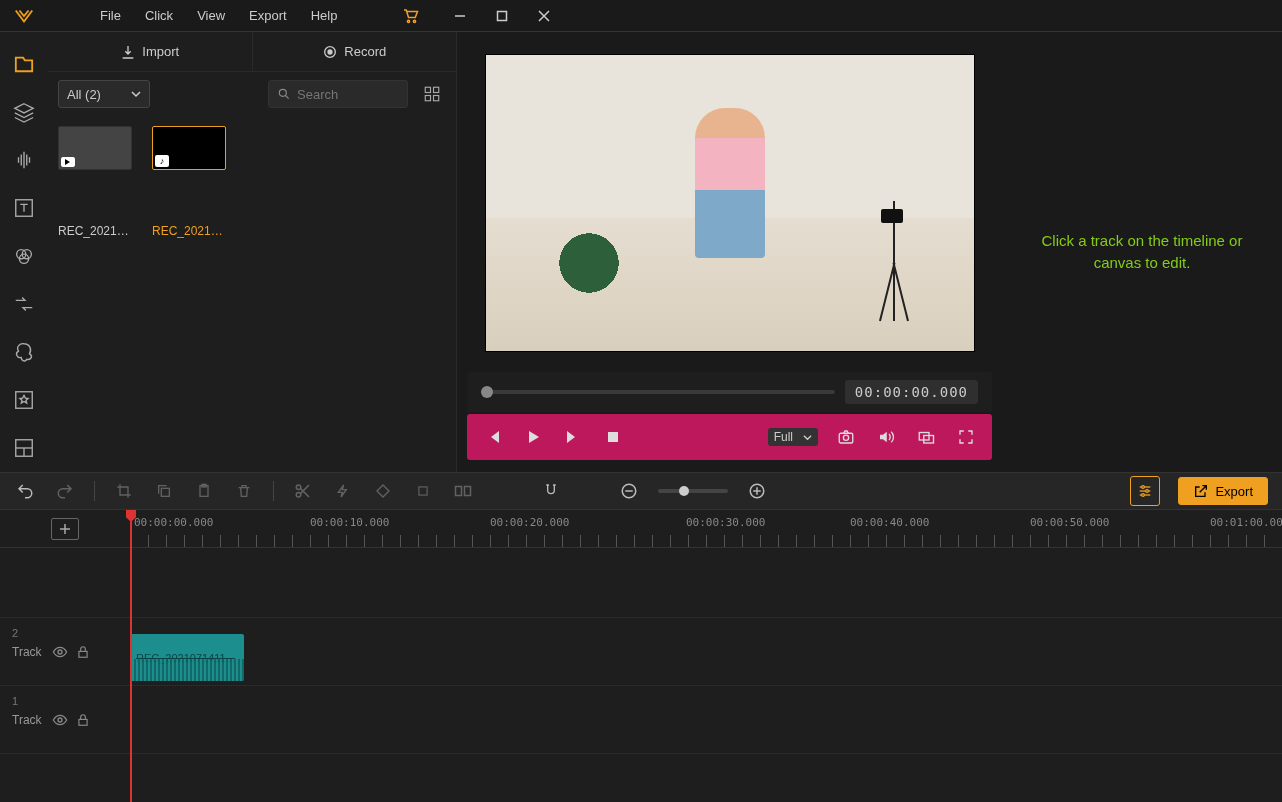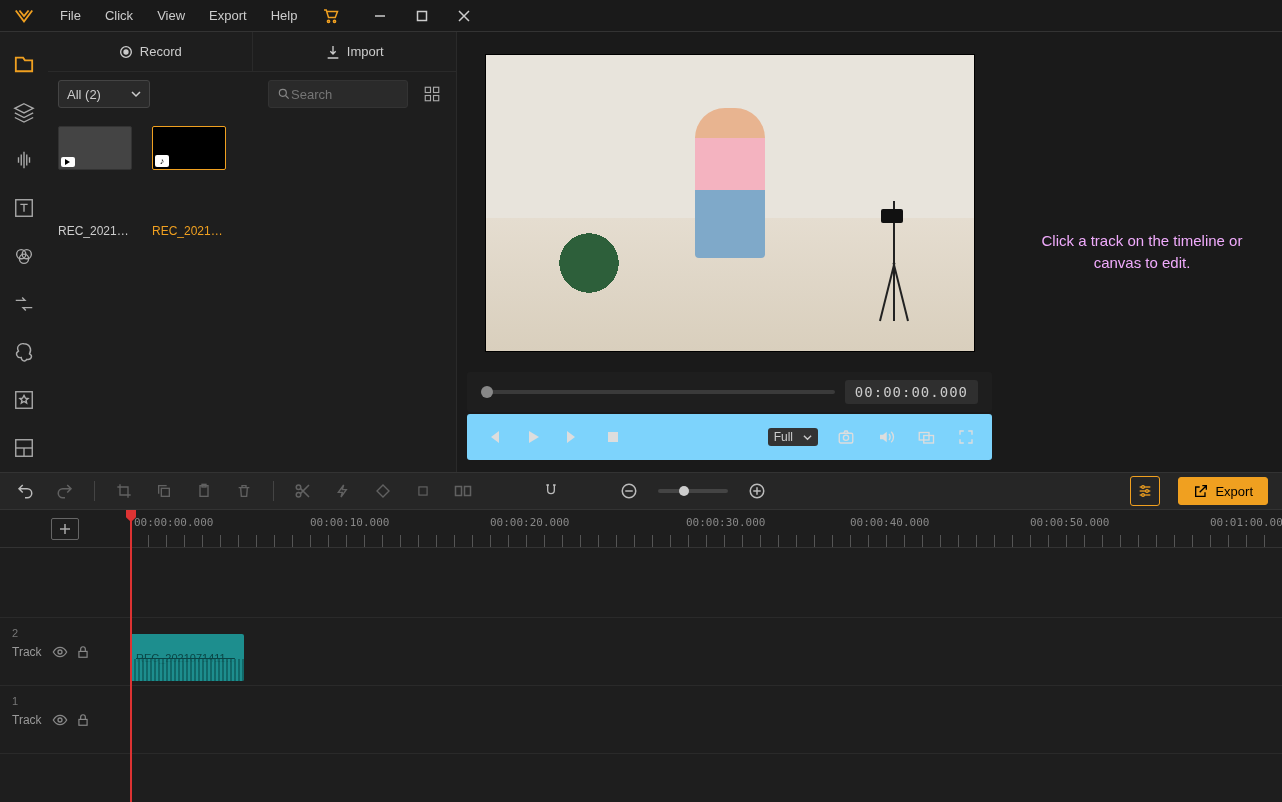--- a/index.html
+++ b/index.html
@@ -1,36 +1,36 @@
 <!DOCTYPE html>
 <html><head>
 <meta charset="utf-8">
 <style>
 * { margin:0; padding:0; box-sizing:border-box; font-family:"Segoe UI",Arial,sans-serif; user-select:none; }
 body { width:1282px; height:802px; background:#1e1e1e; color:#ccc; overflow:hidden; font-size:13px; }
-.titlebar { height:32px; background:#1a1a1a; display:flex; align-items:center; border-bottom:1px solid #333; }
+.titlebar { height:32px; background:#1a1a1a; display:flex; align-items:center; border-bottom:1px solid #333;gap:40px; }
 .logo { width:48px; height:32px; display:flex; align-items:center; justify-content:center; }
 .menu { display:flex; }
 .menu-item { padding:0 12px; height:32px; line-height:32px; color:#ccc; cursor:pointer; }
 .title { flex:1; text-align:center; color:#ddd; font-size:14px; }
 .winbtns { display:flex; align-items:center; }
 .winbtn { width:42px; height:32px; display:flex; align-items:center; justify-content:center; color:#aaa; cursor:pointer; }
 .cart { color:#f0a020; margin-right:8px; }
 .main { display:flex; height:440px; }
 .leftstrip { width:48px; background:#1e1e1e; display:flex; flex-direction:column; padding-top:8px; }
 .leftstrip .stripbtn { width:48px; height:50px; display:flex; align-items:center; justify-content:center; cursor:pointer; }
 .leftstrip .stripbtn.active { background:#1e1e1e; }
 .leftstrip .stripbtn.active svg { stroke:#f0a020; fill:none; }
 .centerpanel { flex:1; background:#1e1e1e; display:flex; flex-direction:column; border-right:1px solid #2a2a2a; }
 .ctr-top { height:40px; display:flex; align-items:center; border-bottom:1px solid #2a2a2a; }
 .ctr-top .tabbtn { flex:1; height:40px; display:flex; align-items:center; justify-content:center; gap:6px; color:#ccc; cursor:pointer; }
 .ctr-top .tabbtn + .tabbtn { border-left:1px solid #2a2a2a; }
 .ctr-row2 { height:44px; display:flex; align-items:center; padding:0 10px; gap:10px; }
 .dropdown { background:#2a2a2a; border:1px solid #444; height:28px; padding:0 8px; display:flex; align-items:center; gap:30px; border-radius:3px; cursor:pointer; }
-.searchbox { background:#2a2a2a; border:1px solid #333; height:28px; flex:0 0 140px; display:flex; align-items:center; padding:0 8px; border-radius:3px; margin-left:auto; }
+.searchbox { background:#2a2a2a; border:1px solid #333; height:28px; flex:0 0 140px; display:flex; align-items:center; padding:0 8px; gap:6px; border-radius:3px; margin-left:auto; }
 .searchbox input { background:transparent; border:none; color:#ccc; outline:none; width:90px; font-size:13px; }
 .gridicon { width:28px; height:28px; display:flex; align-items:center; justify-content:center; cursor:pointer; }
 .thumbs { display:flex; gap:20px; padding:10px; }
 .thumb { width:74px; display:flex; flex-direction:column; gap:6px; cursor:pointer; }
 .thumb .img { width:74px; height:44px; background:#444; border:1px solid #333; position:relative; border-radius:2px; overflow:hidden; }
 .thumb.sel .img { border:1px solid #f0a020; background:#000; }
 .thumb .label { font-size:12px; color:#ccc; white-space:nowrap; overflow:hidden; text-overflow:ellipsis;margin-top:48px; }
 .thumb.sel .label { color:#f0a020; }
 .playicon { position:absolute; bottom:2px; left:2px; width:14px; height:10px; background:#fff; border-radius:2px; }
 .playicon::after { content:""; position:absolute; left:4px; top:2px; border-left:5px solid #000; border-top:3px solid transparent; border-bottom:3px solid transparent; }
@@ -41,25 +41,25 @@
 .previmg .plant { position:absolute; left:14%; bottom:18%; width:70px; height:70px; background:radial-gradient(circle,#2d5f3a 0 60%,transparent 60%); border-radius:50%; }
 .previmg .tripod { position:absolute; right:16%; bottom:10%; width:2px; height:120px; background:#222; }
 .previmg .tripod::before,.previmg .tripod::after { content:""; position:absolute; bottom:0; width:2px; height:60px; background:#222; }
 .previmg .tripod::before { left:-14px; transform:rotate(14deg); transform-origin:bottom; }
 .previmg .tripod::after { left:14px; transform:rotate(-14deg); transform-origin:bottom; }
 .previmg .phone { position:absolute; right:14.5%; top:52%; width:22px; height:14px; background:#111; border-radius:2px; }
 .slider { height:40px; background:#1e1e1e; display:flex; align-items:center; padding:0 14px; gap:10px; border-radius:3px; margin-top:12px;}
 .sliderbar { flex:1; height:4px; background:#3a3a3a; border-radius:2px; position:relative; }
 .sliderbar .knob { position:absolute; left:0; top:-4px; width:12px; height:12px; background:#888; border-radius:50%; }
 .timecode { background:#2f2f2f; padding:4px 10px; font-family:monospace; font-size:14px; border-radius:3px; letter-spacing:1px; }
-.transport { height:46px; background:#7dd3fc; display:flex; align-items:center; padding:0 14px; gap:16px; border-radius:3px; margin-top:2px; }
+.transport { height:46px; background:#be185d; display:flex; align-items:center; padding:0 14px; gap:16px; border-radius:3px; margin-top:2px; }
 .transport .spacer { flex:1; }
 .tbtn { width:24px; height:24px; display:flex; align-items:center; justify-content:center; cursor:pointer; color:#ddd; }
 .fullbtn { background:#333; padding:2px 6px; display:flex; align-items:center; gap:10px; border-radius:3px; cursor:pointer; font-size:12px; }
-.rightpanel { flex:0 0 280px; background:#1a1a1a; display:flex; align-items:center; justify-content:center; color:#f0abfc; padding:0 20px; text-align:center; font-size:15px; line-height:1.5; }
+.rightpanel { flex:0 0 280px; background:#1a1a1a; display:flex; align-items:center; justify-content:center; color:#84cc16; padding:0 20px; text-align:center; font-size:15px; line-height:1.5; }
 .toolbar { height:38px; background:#262626; border-top:1px solid #333; border-bottom:1px solid #333; display:flex; align-items:center; padding:0 14px; gap:18px; }
 .toolbar .sep { width:1px; height:20px; background:#444; }
 .toolbar .spacer { flex:1; }
 .tool { width:22px; height:22px; display:flex; align-items:center; justify-content:center; cursor:pointer; color:#888; }
 .tool.disabled { opacity:0.4; }
 .zoomslider { width:70px; height:4px; background:#444; border-radius:2px; position:relative; }
 .zoomslider .zknob { position:absolute; left:30%; top:-3px; width:10px; height:10px; background:#ccc; border-radius:50%; }
 .settingsbtn { width:30px; height:30px; border:1px solid #f0a020; border-radius:3px; display:flex; align-items:center; justify-content:center; }
 .exportbtn { background:#f0a020; color:#000; padding:5px 14px; border-radius:3px; display:flex; align-items:center; gap:6px; font-weight:500; cursor:pointer; border:1px solid #f0a020; }
 .timeline { background:#1e1e1e; height:292px; position:relative; overflow:hidden; }
@@ -182,30 +182,30 @@
           <line x1="3" y1="12" x2="21" y2="12"></line>
           <line x1="12" y1="12" x2="12" y2="21"></line>
         </svg>
       </div>
   </div>
 
   <div class="centerpanel">
     <div class="ctr-top">
       <div class="tabbtn">
         <svg width="16" height="16" viewBox="0 0 24 24" stroke="#ccc" stroke-width="2" fill="none">
+            <path d="M12 3v12m-4-4 4 4 4-4M4 21h16"></path>
+          </svg>
+        <span>Import</span>
+      </div>
+      <div class="tabbtn">
+        <svg width="16" height="16" viewBox="0 0 24 24" stroke="#ccc" stroke-width="2" fill="none">
             <circle cx="12" cy="12" r="8"></circle>
             <circle cx="12" cy="12" r="3" fill="#ccc"></circle>
           </svg>
         <span>Record</span>
-      </div>
-      <div class="tabbtn">
-        <svg width="16" height="16" viewBox="0 0 24 24" stroke="#ccc" stroke-width="2" fill="none">
-            <path d="M12 3v12m-4-4 4 4 4-4M4 21h16"></path>
-          </svg>
-        <span>Import</span>
       </div>
     </div>
     <div class="ctr-row2">
       <div class="dropdown">
         <span>All (2)</span>
         <svg width="10" height="10" viewBox="0 0 10 10">
             <path d="M1 3 L5 7 L9 3" stroke="#ccc" fill="none" stroke-width="1.5"></path>
           </svg>
       </div>
       <div class="searchbox">

